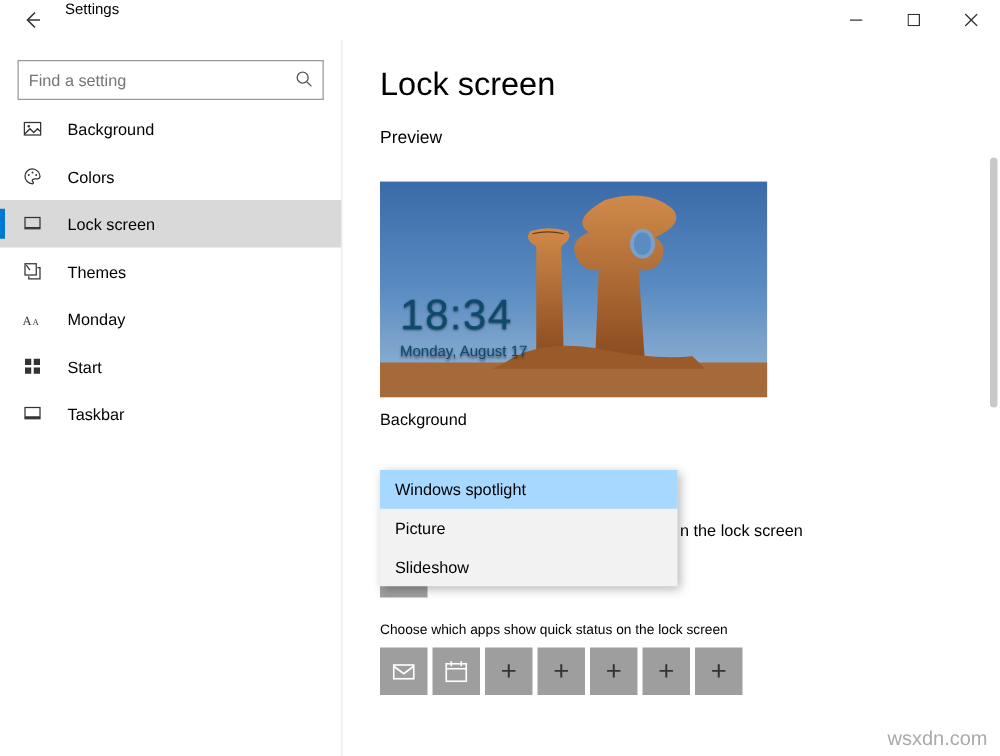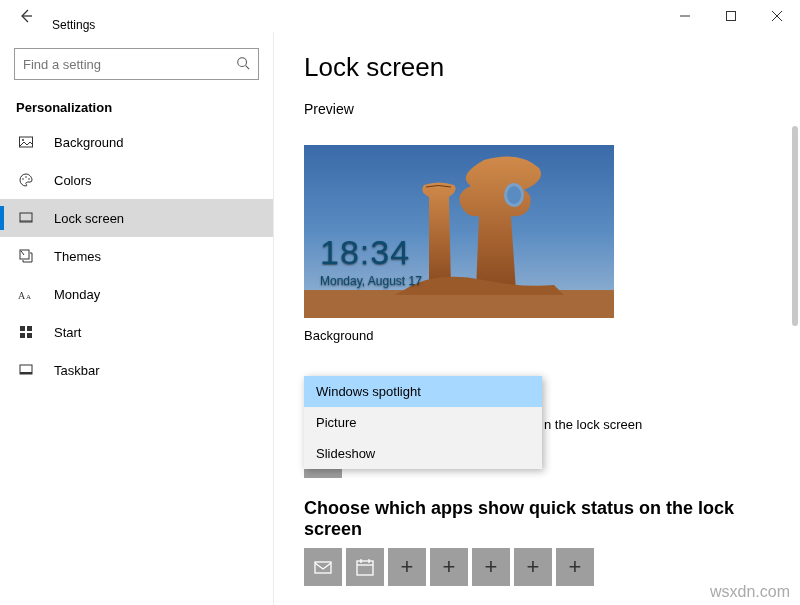--- a/index.html
+++ b/index.html
@@ -10,21 +10,21 @@
     width: 800px;
     height: 605px;
     overflow: hidden;
     position: relative;
     color: #000;
   }
   
   .titlebar {
     height: 32px;
     display: flex;
-    align-items: flex-end;
+    align-items: flex-start;
     padding: 0 0 0 6px;
   }
   .back-btn {
     width: 40px; height: 32px;
     display: flex; align-items: center; justify-content: center;
     font-size: 16px;
   }
   .title-text { margin-left: 6px; font-size: 12px; }
   .win-controls {
     margin-left: auto;
@@ -155,23 +155,22 @@
   .tile-row { display: flex; gap: 4px; margin-bottom: 20px; }
   .tile {
     width: 38px; height: 38px;
     background: #9e9e9e;
     display: flex; align-items: center; justify-content: center;
     color: #fff;
     font-size: 20px;
   }
   .plus::before { content: "+"; font-size: 22px; font-weight: 300; color: #333; }
   .status-label {
-    font-size: 18px;
+    font-size: 11px;
     margin-bottom: 8px;
-    font-weight: bold;
   }
   .scrollbar {
     position: absolute;
     right: 2px;
     top: 94px;
     width: 6px;
     height: 200px;
     background: #c8c8c8;
     border-radius: 3px;
   }
@@ -222,21 +221,20 @@
       <div class="search">
         <input placeholder="Find a setting" style="">
         <span class="sicon">
           <svg width="14" height="14" viewBox="0 0 16 16">
               <circle cx="7" cy="7" r="5" stroke="#555" stroke-width="1.2" fill="none"></circle>
               <line x1="11" y1="11" x2="15" y2="15" stroke="#555" stroke-width="1.2"></line>
             </svg>
         </span>
       </div>
     </div>
-    <div class="cat-title">Personalization</div>
 
     <div class="nav-item">
       <span class="icon">
         <svg width="16" height="16" viewBox="0 0 16 16">
             <rect x="1.5" y="3" width="13" height="10" stroke="#333" fill="none"></rect>
             <circle cx="5" cy="6" r="1" fill="#333"></circle>
             <path d="M2 12 L6 8 L9 11 L12 8 L14 10" stroke="#333" fill="none"></path>
           </svg>
       </span>
       <span>Background</span>

